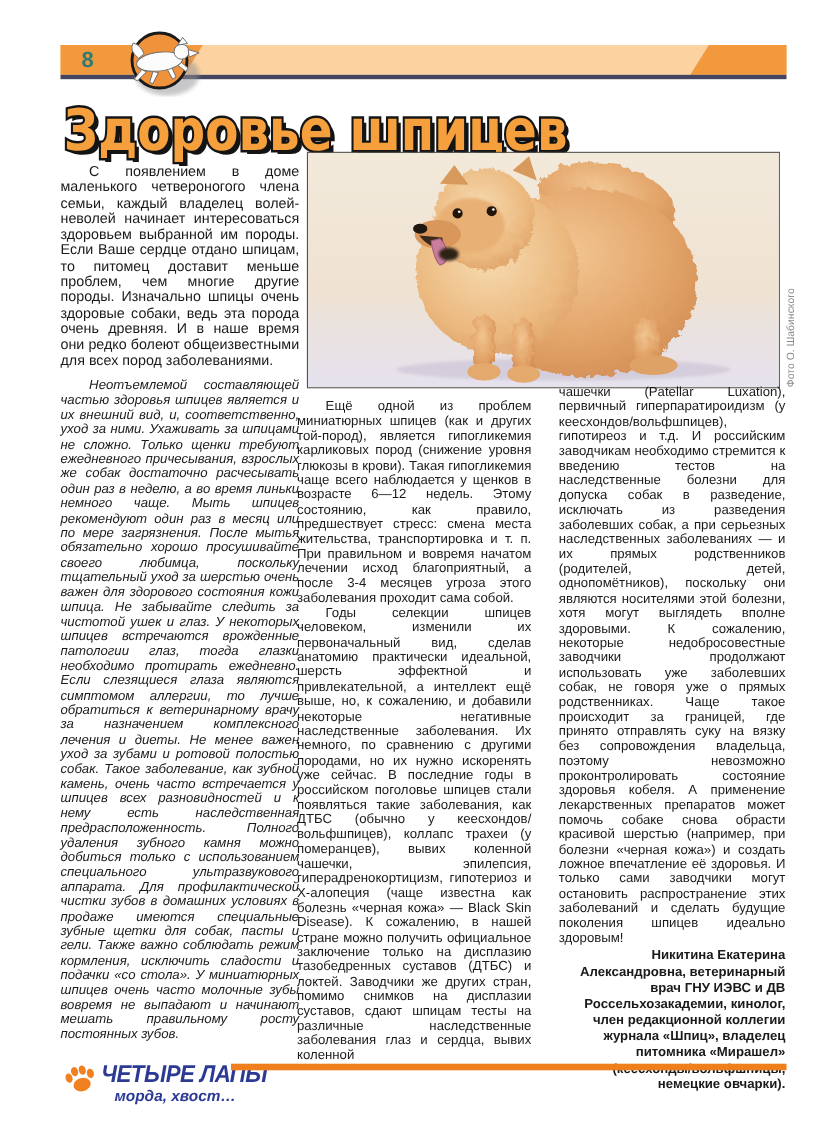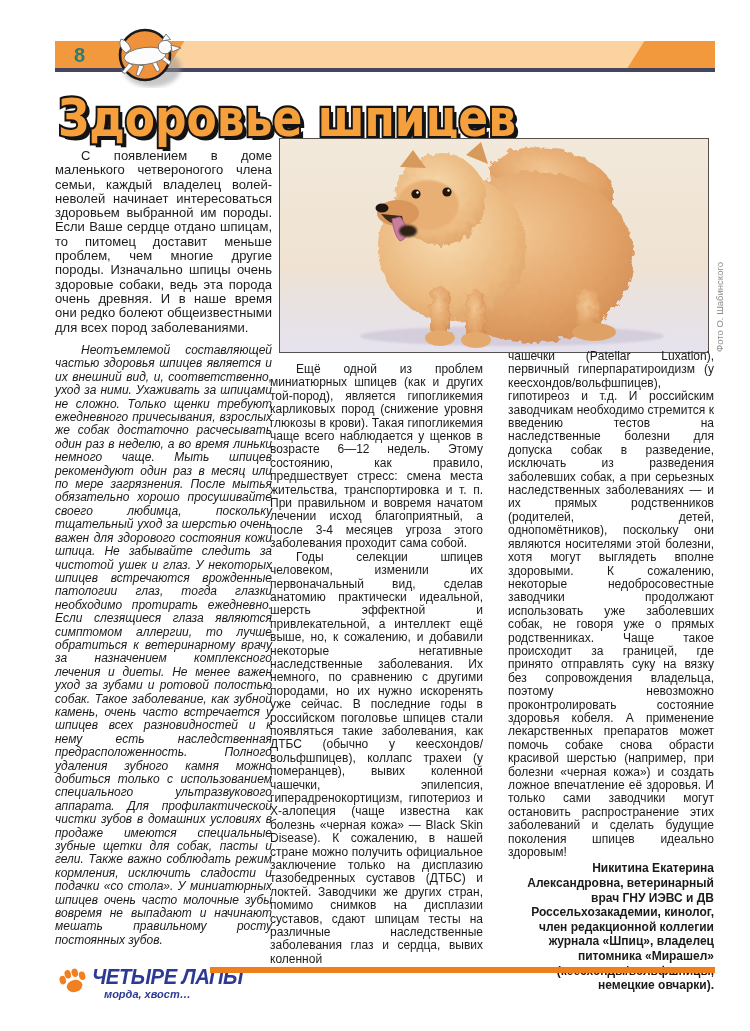--- a/index.html
+++ b/index.html
@@ -32,21 +32,21 @@
   .col p.no-indent{text-indent:0;}
   .col1{left:55px;top:344px;width:217px;font-style:italic;}
   .col2{left:270px;top:363px;width:213px;}
   .col3{left:508px;top:350px;width:206px;}
   .signature{margin-top:2px !important;text-indent:0 !important;text-align:right;font-weight:bold;line-height:14.6px;}
 
   
   .paw{position:absolute;left:57px;top:968px;width:32px;height:27px;}
   .brand{position:absolute;left:92px;top:964px;font-size:22px;font-weight:bold;font-style:italic;
          color:#2C3A94;letter-spacing:-0.5px;transform:scaleX(0.92);transform-origin:0 0;white-space:nowrap;}
-  .brand-sub{position:absolute;left:104px;top:988px;font-size:11px;font-weight:bold;font-style:italic;color:#2C3A94;}
+  .brand-sub{position:absolute;left:104px;top:988px;font-size:14px;font-weight:bold;font-style:italic;color:#2C3A94;}
   .fline{position:absolute;left:210px;top:967px;width:505px;height:6px;background:#EF7F1C;}
   .tagline{position:absolute;left:400px;top:976px;width:315px;text-align:right;
            font-size:11.5px;font-weight:bold;font-style:italic;color:#111;}
 </style>
 </head>
 <body>
 
 <div class="page">
 
   <div class="hbar">

